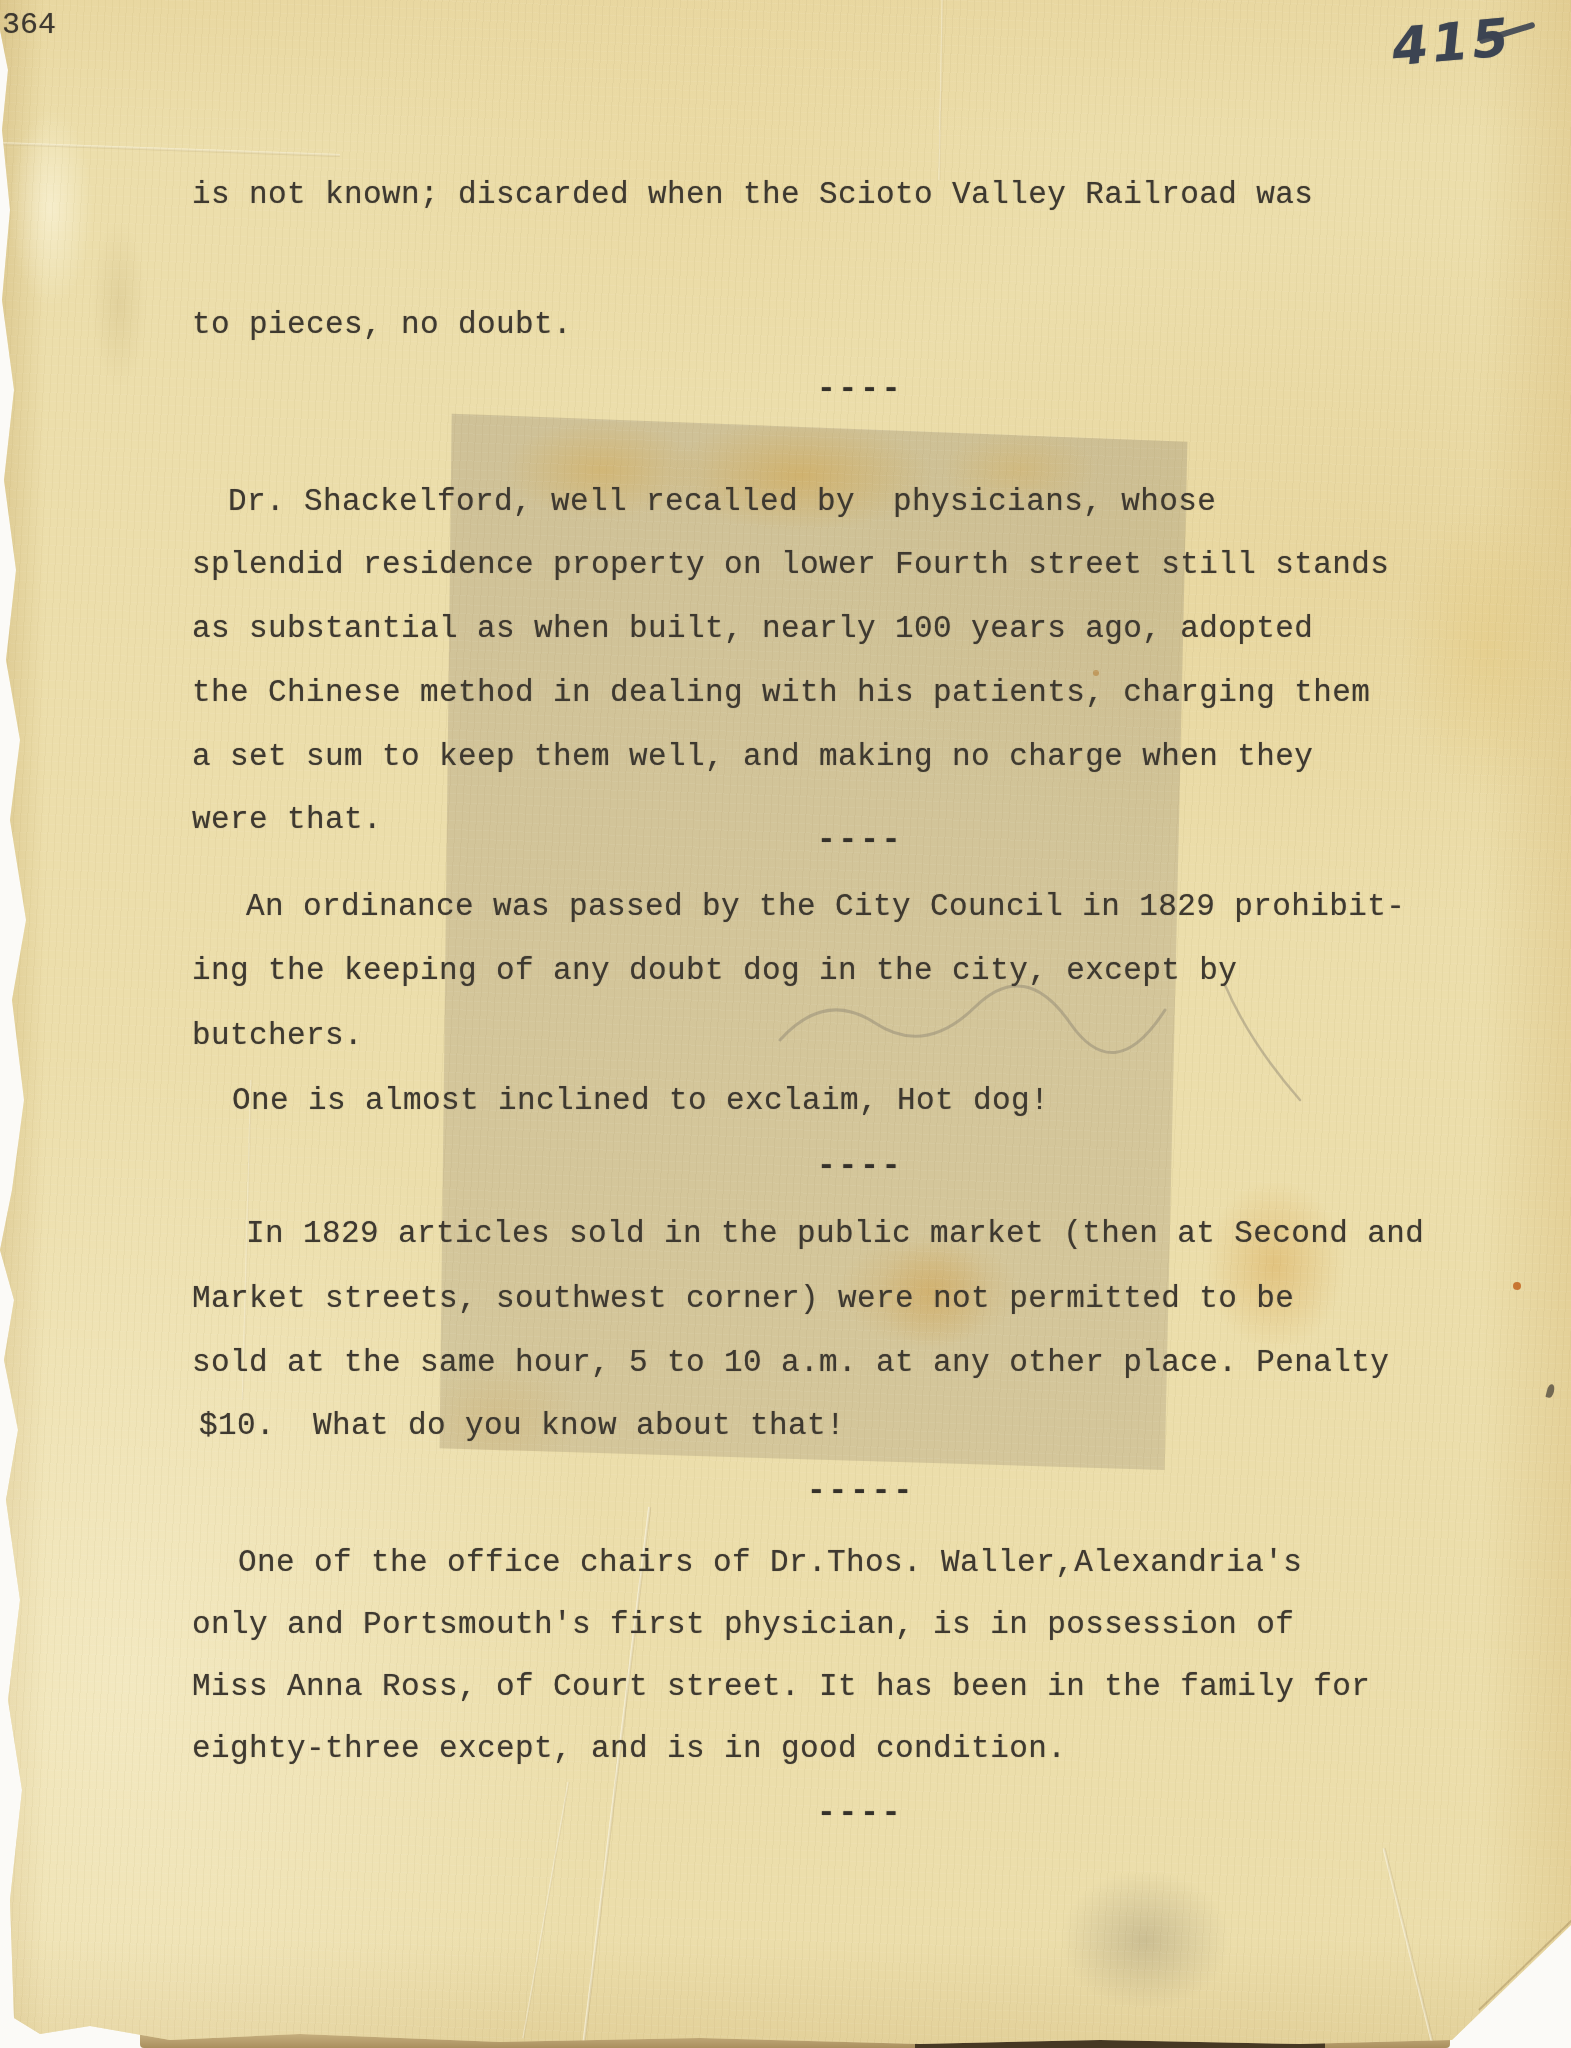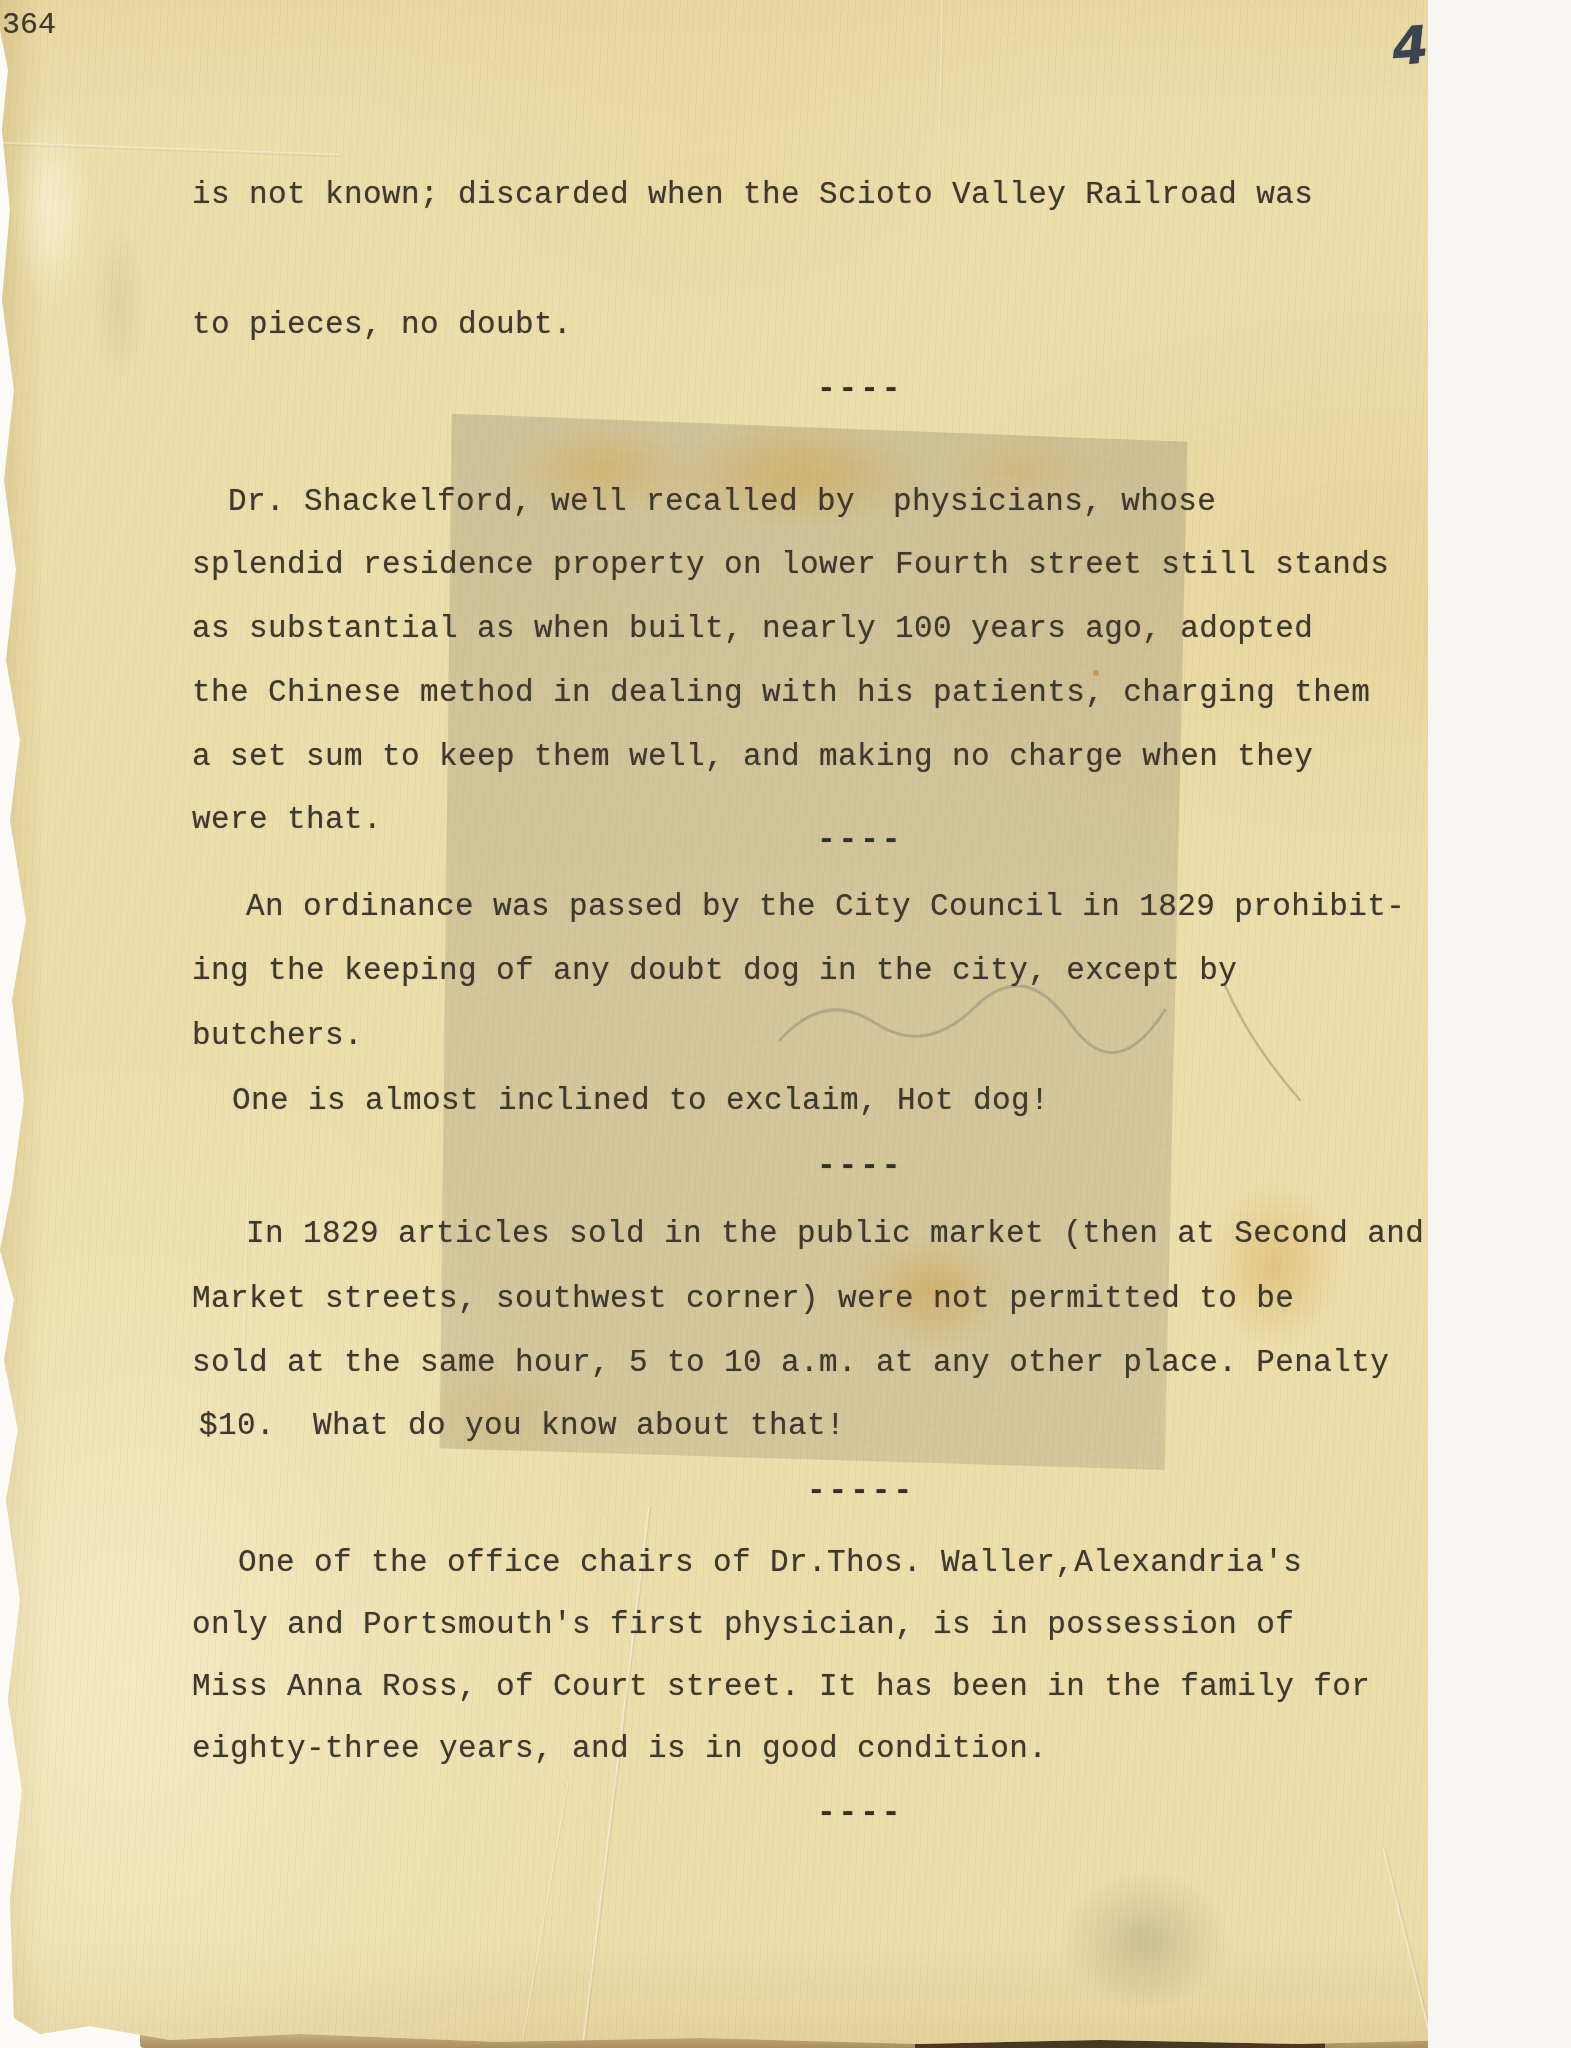--- a/index.html
+++ b/index.html
@@ -1,16 +1,16 @@
 <!DOCTYPE html>
 <html><head>
 <meta charset="utf-8">
 <style>
   html,body{margin:0;padding:0;background:#f7f6f2;}
-  #scan{position:relative;width:1428px;height:2048px;background:#fbfaf7;overflow:hidden;
+  #scan{position:relative;width:1571px;height:2048px;background:#fbfaf7;overflow:hidden;
         font-family:"Liberation Mono","DejaVu Sans Mono",monospace;}
 
   
   .under-strip{position:absolute;left:140px;top:2030px;width:1310px;height:18px;z-index:0;
     background:linear-gradient(180deg,#cdb787,#a98f5e);border-radius:4px;}
   .under-dark{position:absolute;left:915px;top:2026px;width:410px;height:22px;z-index:0;
     background:#463823;
     clip-path:polygon(0 60%,4% 20%,9% 55%,14% 15%,20% 50%,26% 10%,33% 45%,40% 12%,47% 50%,54% 18%,61% 48%,68% 10%,75% 45%,82% 15%,89% 50%,95% 22%,100% 55%,100% 100%,0 100%);}
 
   
@@ -157,17 +157,17 @@
 
     <div class="tline" style="left:246px;top:1216px">In 1829 articles sold in the public market (then at Second and</div>
     <div class="tline" style="left:192px;top:1281px">Market streets, southwest corner) were not permitted to be</div>
     <div class="tline" style="left:192px;top:1345px">sold at the same hour, 5 to 10 a.m. at any other place. Penalty</div>
     <div class="tline" style="left:199px;top:1408px">$10.  What do you know about that!</div>
     <div class="tsep" style="left:807px;top:1473px">-----</div>
 
     <div class="tline" style="left:238px;top:1545px">One of the office chairs of Dr.Thos. Waller,Alexandria's</div>
     <div class="tline" style="left:192px;top:1607px">only and Portsmouth's first physician, is in possession of</div>
     <div class="tline" style="left:192px;top:1669px">Miss Anna Ross, of Court street. It has been in the family for</div>
-    <div class="tline" style="left:192px;top:1731px">eighty-three years, and is in good condition.</div>
+    <div class="tline" style="left:192px;top:1731px">eighty-three except, and is in good condition.</div>
     <div class="tsep" style="left:817px;top:1795px">----</div>
 
   </div>
 </div>
 
 </body></html>

